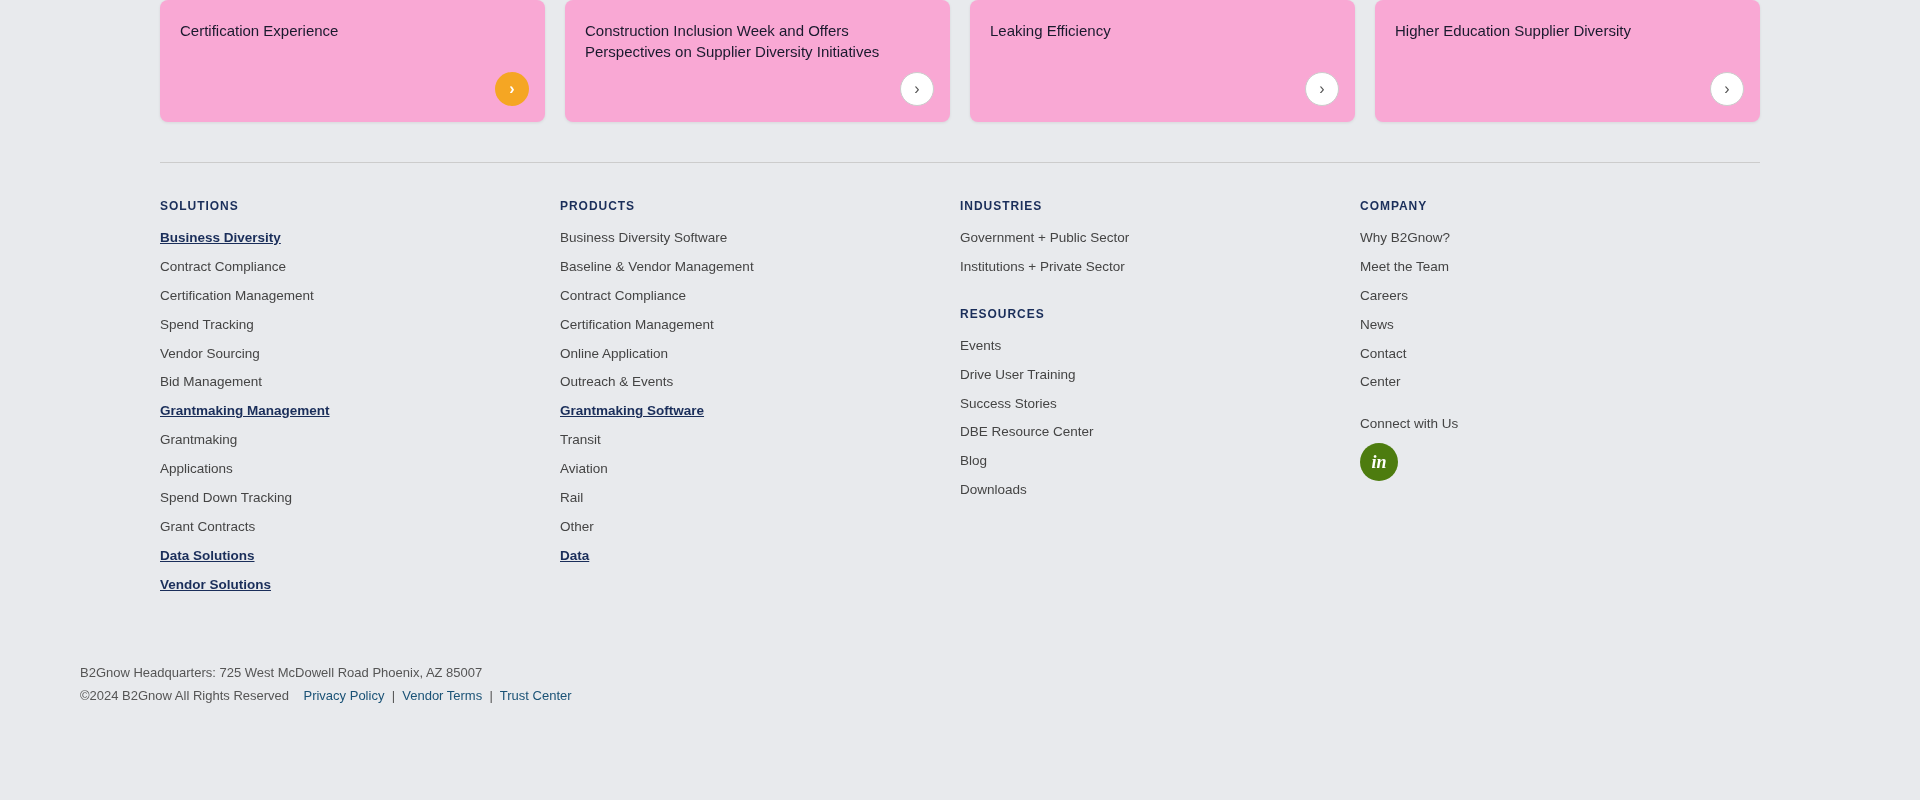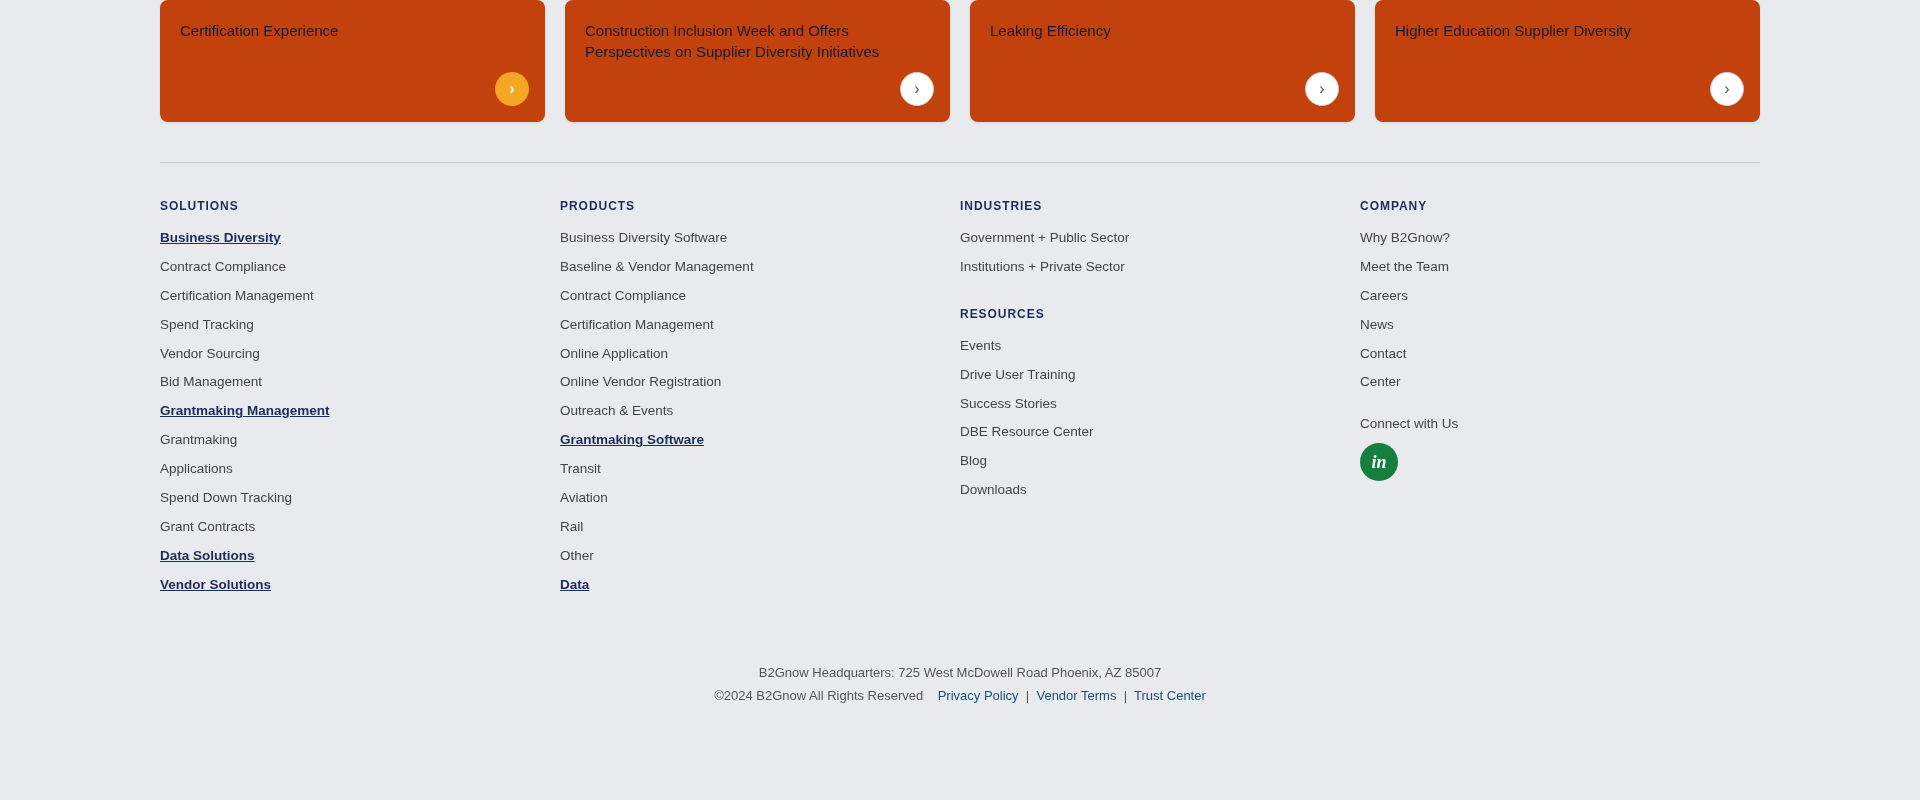--- a/index.html
+++ b/index.html
@@ -11,21 +11,21 @@
     }
 
     
     .cards-section {
       padding: 0 160px 40px;
       display: flex;
       gap: 20px;
     }
 
     .card {
-      background: #c2410c;
+      background: #f9a8d4;
       border-radius: 8px;
       padding: 20px 20px 60px;
       flex: 1;
       position: relative;
       min-height: 110px;
       box-shadow: 0 1px 3px rgba(0,0,0,0.08);
     }
 
     .card-title {
       font-size: 15px;
@@ -114,38 +114,38 @@
     }
 
     .footer-col ul li a.bold-link {
       font-weight: 700;
       color: #1a2e5a;
       text-decoration: underline;
     }
 
     
     .footer-bottom {
-      text-align: center;
+      text-align: left;
       padding: 16px 80px 20px;
       font-size: 13px;
       color: #555;
       line-height: 1.8;
     }
 
     .footer-bottom a {
       color: #1a5276;
       text-decoration: none;
       font-weight: 400;
     }
 
     
     .linkedin-btn {
       width: 38px;
       height: 38px;
-      background-color: #15803d;
+      background-color: #4d7c0f;
       border-radius: 50%;
       display: flex;
       align-items: center;
       justify-content: center;
       color: #fff;
       font-size: 18px;
       font-weight: bold;
       cursor: pointer;
       margin-top: 12px;
       text-decoration: none;
@@ -207,21 +207,20 @@
   </div>
 
   <div class="footer-col">
     <div class="footer-col-header">PRODUCTS</div>
     <ul>
       <li><a href="#">Business Diversity Software</a></li>
       <li><a href="#">Baseline &amp; Vendor Management</a></li>
       <li><a href="#">Contract Compliance</a></li>
       <li><a href="#">Certification Management</a></li>
       <li><a href="#">Online Application</a></li>
-      <li><a href="#">Online Vendor Registration</a></li>
       <li><a href="#">Outreach &amp; Events</a></li>
       <li><a href="#" class="bold-link">Grantmaking Software</a></li>
       <li><a href="#">Transit</a></li>
       <li><a href="#">Aviation</a></li>
       <li><a href="#">Rail</a></li>
       <li><a href="#">Other</a></li>
       <li><a href="#" class="bold-link">Data</a></li>
     </ul>
   </div>
 

